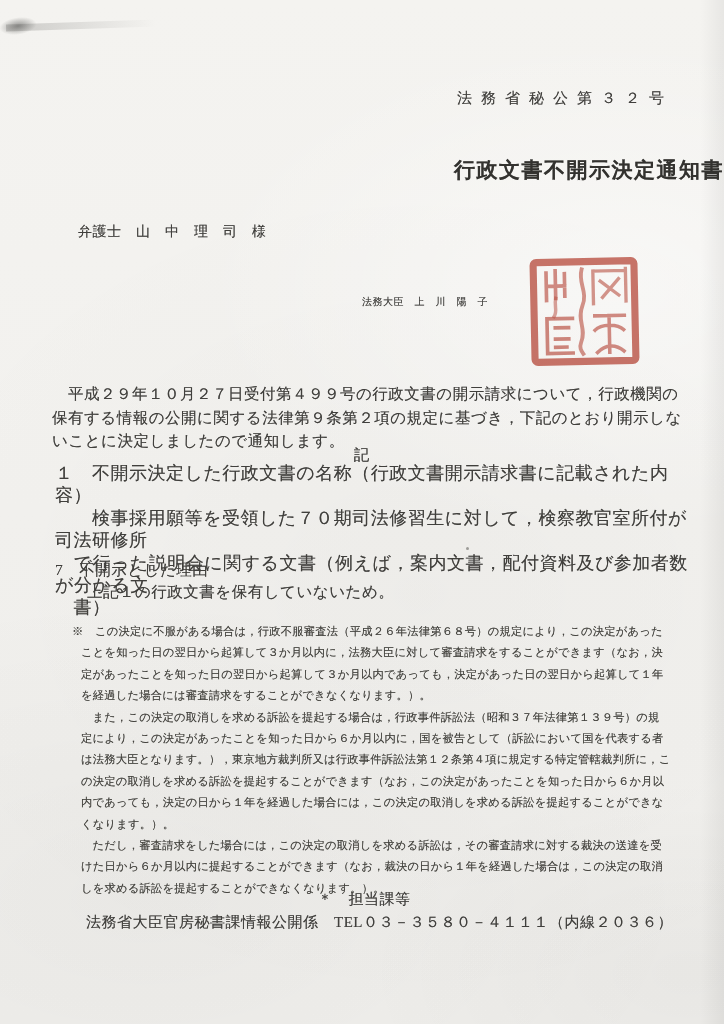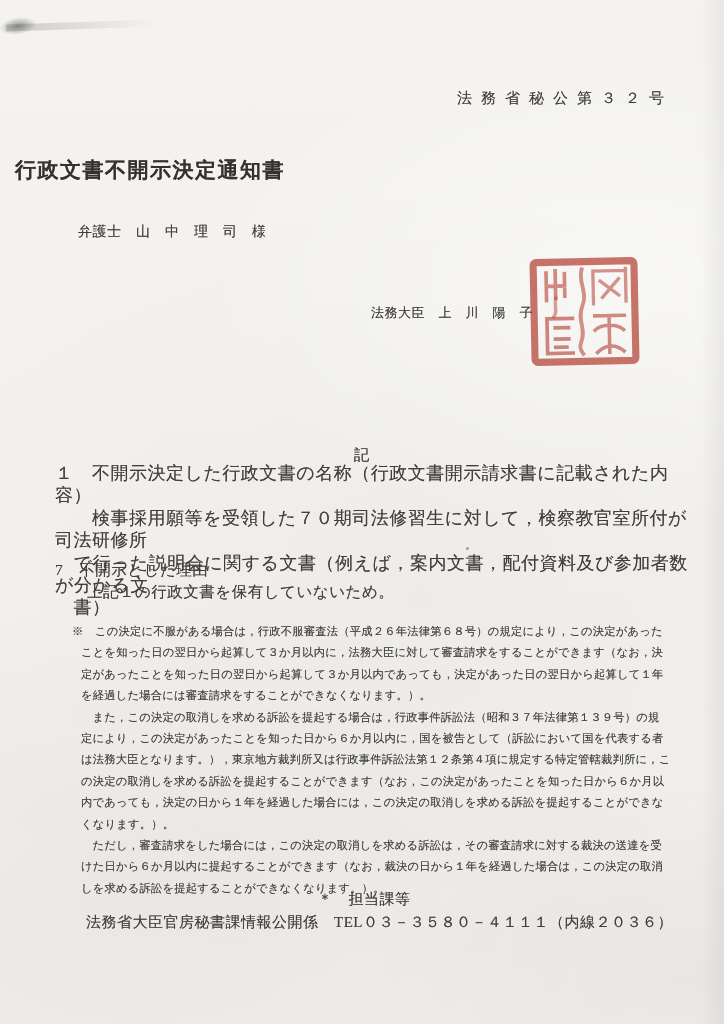--- a/index.html
+++ b/index.html
@@ -18,25 +18,25 @@
     font-family:"Liberation Serif","DejaVu Serif",serif;
     color:#403f3c;
   }
   .abs { position:absolute; }
   .prew { white-space:pre-wrap; }
   .doc-header { left:457px; top:86px; font-size:15px; line-height:24px; }
   .doc-no   { letter-spacing:9px; }
   .doc-date { letter-spacing:2px; }
   .title {
     left:0; top:156px; width:724px; padding-left:15px; box-sizing:border-box;
-    text-align:left; font-size:21px; font-weight:bold; letter-spacing:1.5px;
+    text-align:right; font-size:21px; font-weight:bold; letter-spacing:1.5px;
     color:#33322f;
   }
   .addressee { left:78px; top:223px; font-size:14px; letter-spacing:0.5px; }
-  .issuer    { left:362px; top:304px; font-size:13px; letter-spacing:0.5px;margin-left:9px; }
+  .issuer    { left:362px; top:295px; font-size:10px; letter-spacing:0.5px; }
   .seal {
     left:529px; top:257px; width:111px; height:109px;
     transform:rotate(-1.2deg);
     mix-blend-mode:multiply; opacity:0.92;
   }
   .body-par { left:52px; top:382px; width:650px; font-size:15.5px; line-height:23.6px; letter-spacing:0.5px; }
   .ki { left:0; top:445px; width:724px; text-align:center; font-size:15.5px; letter-spacing:1px; }
   .item1 { left:55px; top:462px; width:650px; font-size:18px; line-height:22.4px; letter-spacing:0.5px; }
   .item2 { left:55px; top:559px; width:650px; font-size:15.5px; line-height:22.4px; letter-spacing:0.5px; }
   .note {
@@ -92,20 +92,23 @@
       <rect x="4.5" y="4.5" width="99" height="98" rx="3" stroke-width="7" opacity="0.82"></rect>
       <path d="M17 15 V42 M26 13 V40 M35 16 V38 M17 28 H35" stroke-width="3.6" opacity="0.68"></path>
       <path d="M26 40 C24 48 28 52 24 58" stroke-width="3.4" opacity="0.55"></path>
       <path d="M42 60 H17 V94 H42 M25 69 H38 M25 80 H38 M25 88 H36" stroke-width="3.6" opacity="0.70"></path>
       <path d="M52 12 C48 26 58 34 52 48 C46 62 56 70 50 84 C48 89 50 92 52 95" stroke-width="3.8" opacity="0.64"></path>
       <path d="M63 14 H95 M63 14 V46 M95 12 V44 M70 24 L88 38 M88 22 L72 40" stroke-width="3.3" opacity="0.62"></path>
       <path d="M64 58 H93 M78 58 V94 M64 72 C70 66 86 66 92 72 M66 94 C74 86 84 86 92 93" stroke-width="3.5" opacity="0.68"></path>
     </g>
   </svg>
 
+  <div class="abs body-par prew txt">　平成２９年１０月２７日受付第４９９号の行政文書の開示請求について，行政機関の
+保有する情報の公開に関する法律第９条第２項の規定に基づき，下記のとおり開示しな
+いことに決定しましたので通知します。</div>
 
   <div class="abs ki txt">記</div>
 
   <div class="abs item1 prew txt">１　不開示決定した行政文書の名称（行政文書開示請求書に記載された内容）
 　　検事採用願等を受領した７０期司法修習生に対して，検察教官室所付が司法研修所
 　で行った説明会に関する文書（例えば，案内文書，配付資料及び参加者数が分かる文
 　書）</div>
 
   <div class="abs item2 prew txt">7　不開示とした理由
 　　上記１の行政文書を保有していないため。</div>

